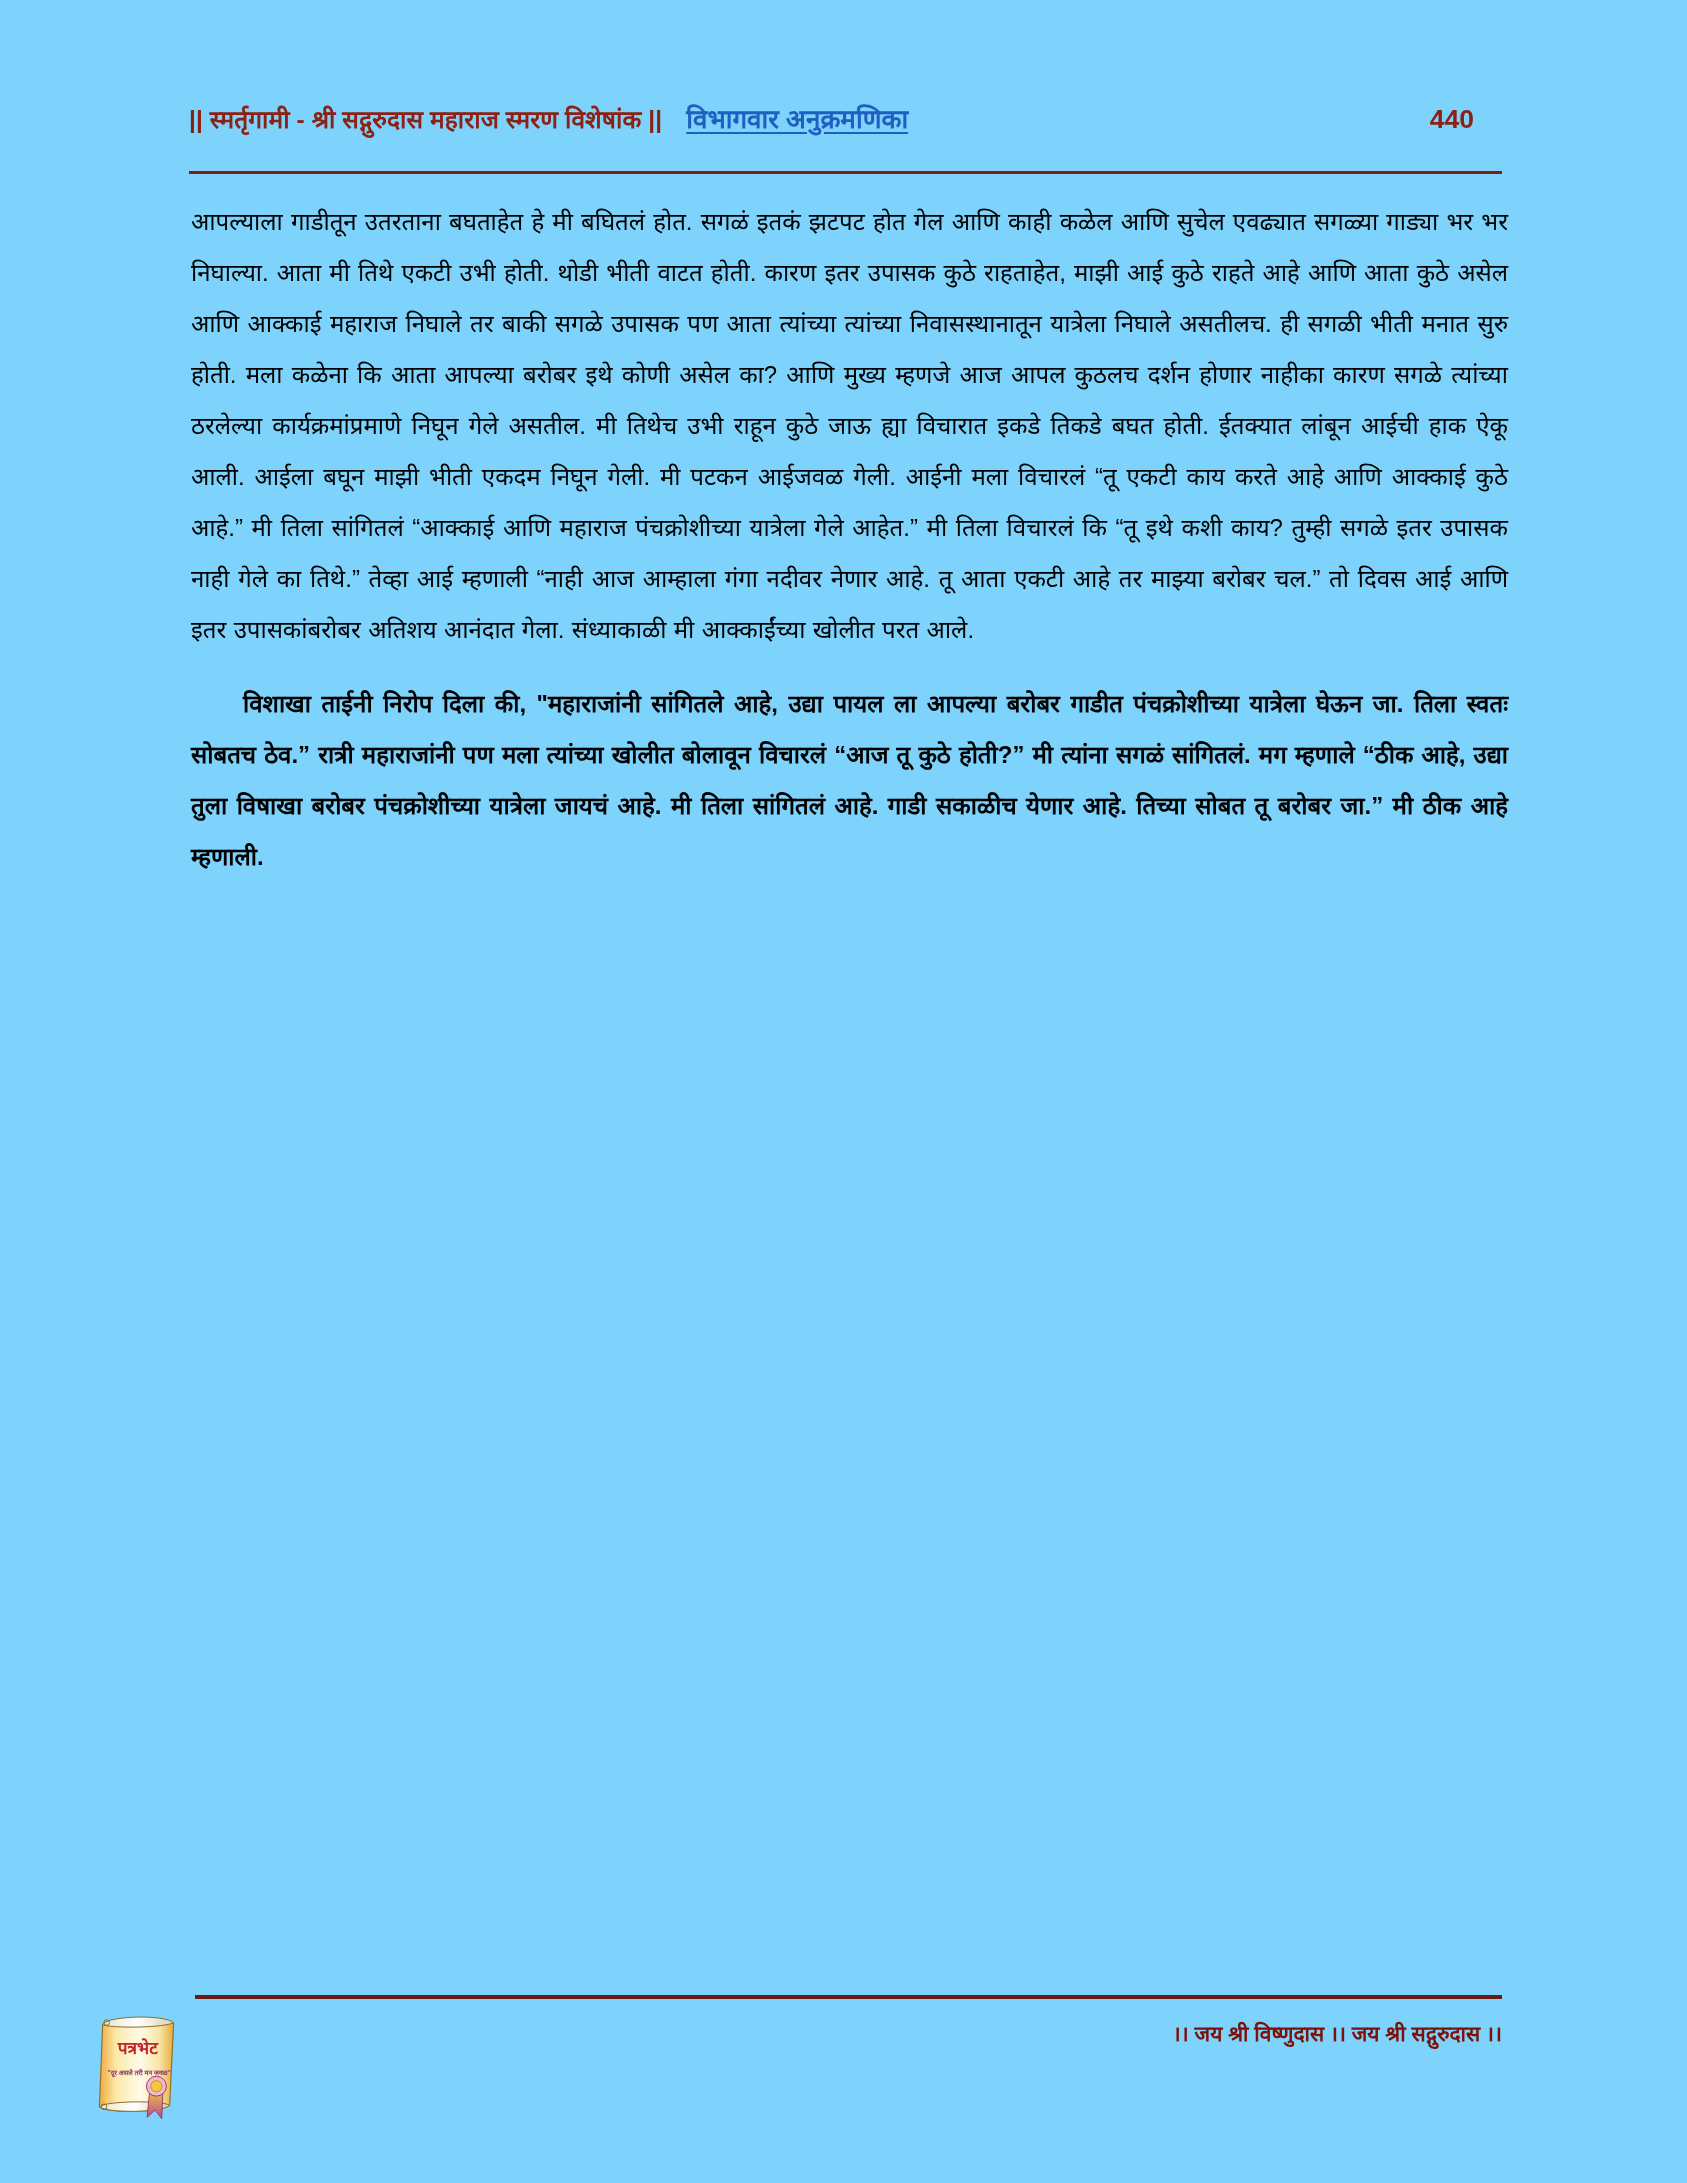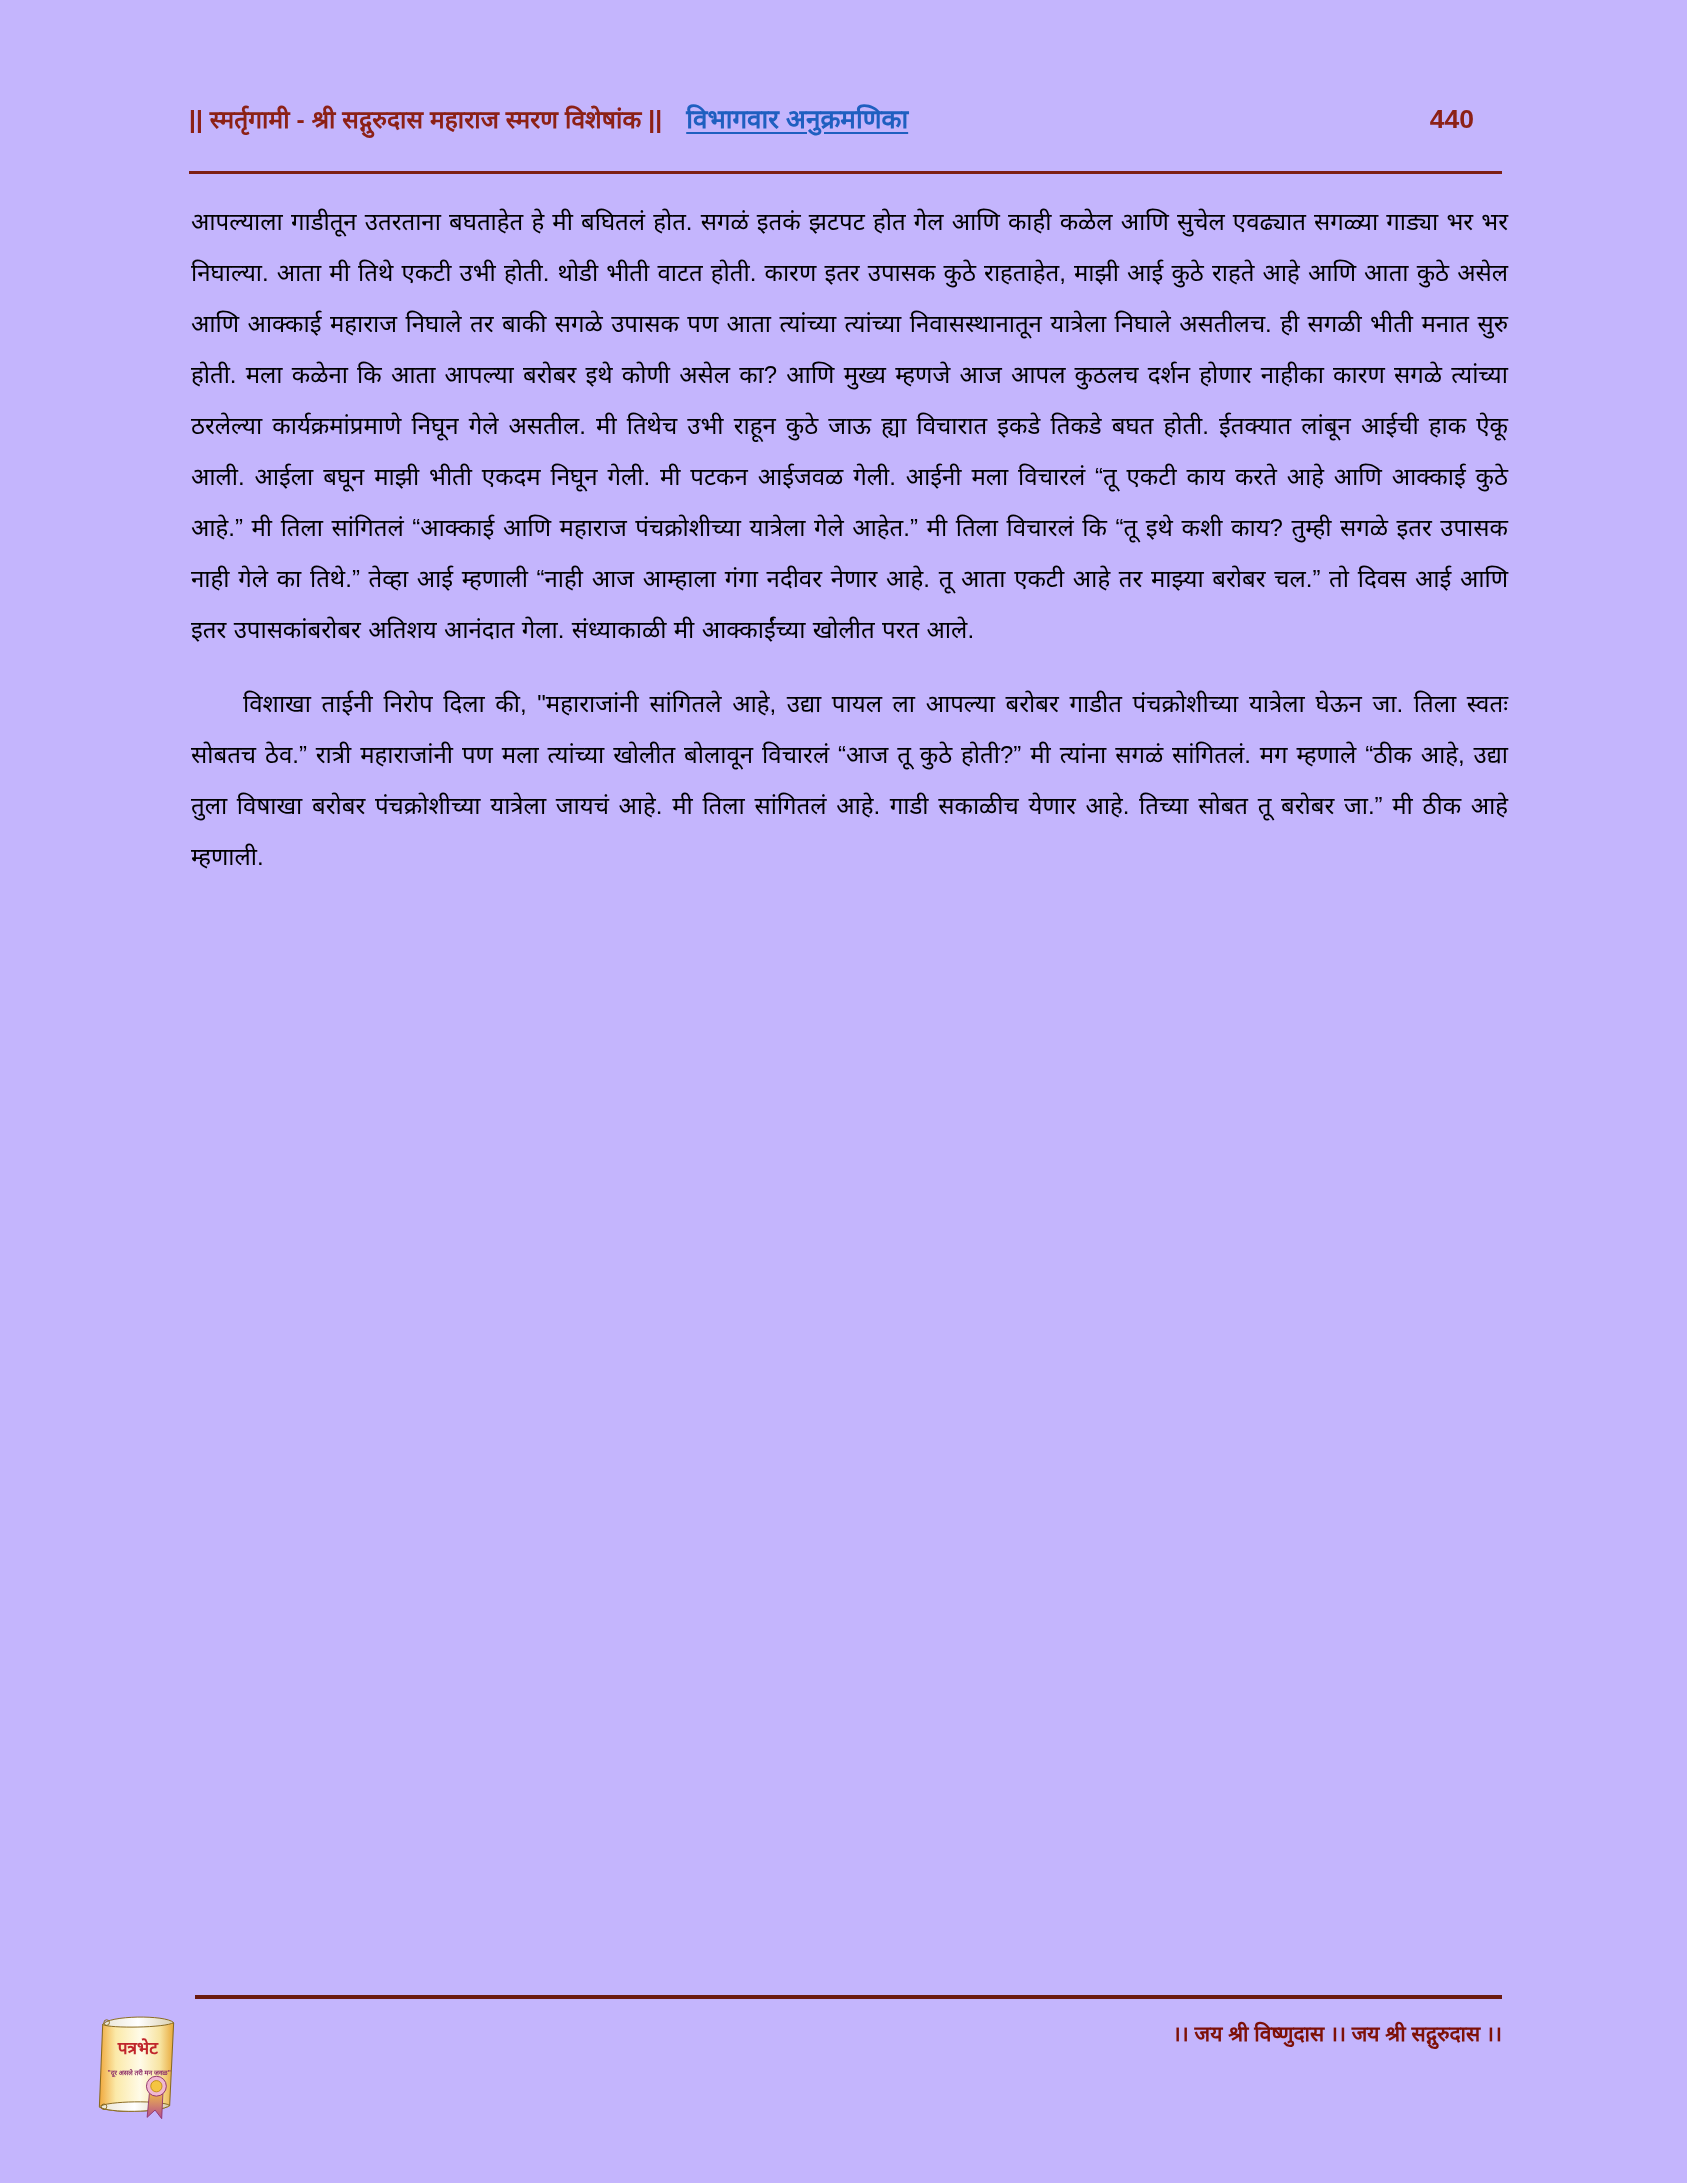--- a/index.html
+++ b/index.html
@@ -11,21 +11,21 @@
     width: 1687px;
     height: 2183px;
     font-family: "Liberation Sans", sans-serif;
     -webkit-font-smoothing: antialiased;
   }
 
   .page {
     position: relative;
     width: 1687px;
     height: 2183px;
-    background: #c4b5fd;
+    background: #7dd3fc;
     box-sizing: border-box;
   }
 
   
   .page-header {
     position: absolute;
     left: 189px;
     top: 93px;
     width: 1317px;
     height: 53px;
@@ -80,20 +80,21 @@
     margin: 0 0 0 0;
     color: #000000;
     font-size: 24px;
     line-height: 51px;
     text-align: justify;
     text-justify: inter-word;
     word-spacing: 0.7px;
   }
   .para + .para {
     margin-top: 22.5px;
+    font-weight: bold;
   }
   .para.indented {
     text-indent: 52px;
   }
 
   
   .footer-rule {
     position: absolute;
     left: 195px;
     top: 1995px;

